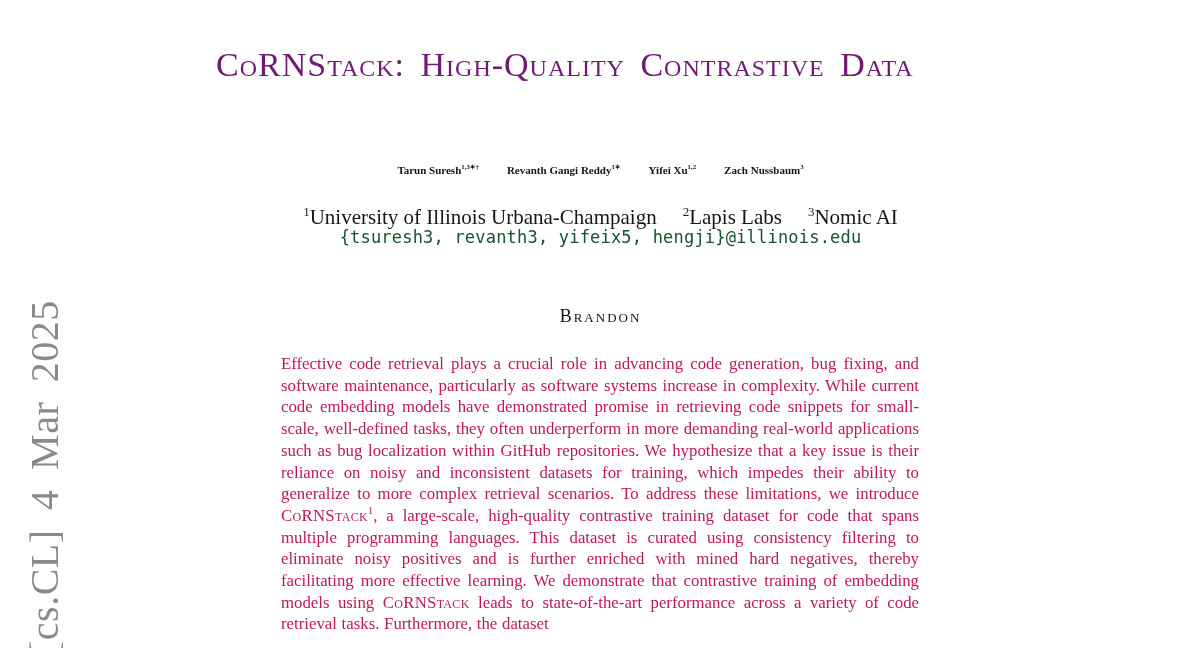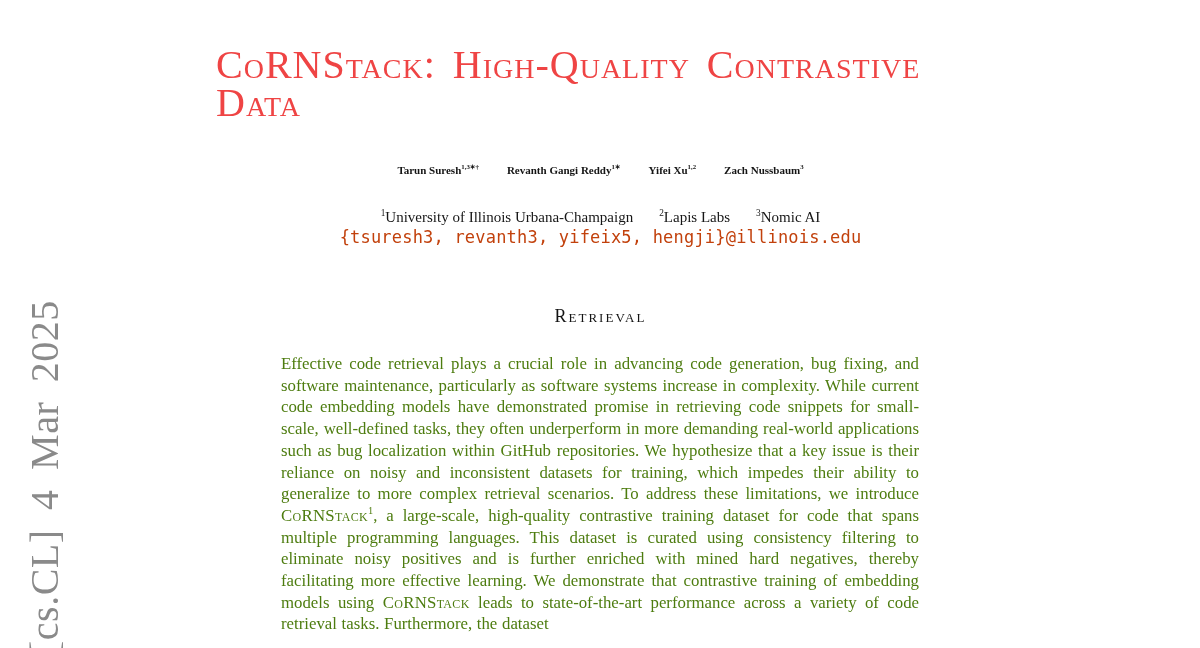--- a/index.html
+++ b/index.html
@@ -24,25 +24,25 @@
     word-spacing:9px;
     color:#8a8a8a;
   }
   
   .title{
     position:absolute;
     left:216px;top:46px;width:790px;
     margin:0;
     font-variant:small-caps;
     font-weight:normal;
-    font-size:40px;
+    font-size:34px;
     line-height:38px;
     letter-spacing:1px;
     word-spacing:6px;
-    color:#ef4444;
+    color:#701a75;
   }
   .title-line{display:block;}
   
   .authors{
     position:absolute;
     left:213px;width:775px;
     text-align:center;
     font-weight:bold;
     font-size:11px;
     line-height:23px;
@@ -53,51 +53,51 @@
   .author{margin:0 14px;white-space:nowrap;}
   sup{
     vertical-align:super;
     font-size:62%;
     line-height:0;
   }
   .affiliations{
     position:absolute;
     left:213px;top:206px;width:775px;
     text-align:center;
-    font-size:15px;
+    font-size:21px;
     line-height:22px;
   }
   .affiliation{margin:0 13px;white-space:nowrap;}
   .email{
     position:absolute;
     left:213px;top:227px;width:775px;
     text-align:center;
     font-family:"DejaVu Sans Mono", monospace;
     font-size:17px;
     letter-spacing:0.2px;
-    color:#c2410c;
+    color:#14532d;
   }
   .abstract-heading{
     position:absolute;
     left:213px;top:306px;width:775px;
     text-align:center;
     font-variant:small-caps;
     font-size:18px;
     letter-spacing:2px;
     color:#141414;
   }
   .abstract-body{
     position:absolute;
     left:281px;top:353px;width:638px;
     margin:0;
     text-align:justify;
     font-size:16.8px;
     line-height:21.7px;
     word-spacing:0.5px;
-    color:#4d7c0f;
+    color:#be185d;
   }
   .sc{font-variant:small-caps;letter-spacing:0.3px;}
 </style>
 </head>
 <body>
 
 <div class="page">
 
   <div class="watermark">[cs.CL] 4 Mar 2025</div>
 
@@ -105,17 +105,17 @@
       <span class="title-line">CoRNStack: High-Quality Contrastive Data</span>
     </h1>
 
   <div class="authors authors-line-1"><span class="author"><span>Tarun Suresh</span><sup>1,3∗†</sup></span><span class="author"><span>Revanth Gangi Reddy</span><sup>1∗</sup></span><span class="author"><span>Yifei Xu</span><sup>1,2</sup></span><span class="author"><span>Zach Nussbaum</span><sup>3</sup></span></div>
 
 
   <div class="affiliations"><span class="affiliation"><sup>1</sup><span>University of Illinois Urbana-Champaign</span></span><span class="affiliation"><sup>2</sup><span>Lapis Labs</span></span><span class="affiliation"><sup>3</sup><span>Nomic AI</span></span></div>
 
   <div class="email">{tsuresh3, revanth3, yifeix5, hengji}@illinois.edu</div>
 
-  <div class="abstract-heading">Retrieval</div>
+  <div class="abstract-heading">Brandon</div>
 
   <p class="abstract-body"><span>Effective code retrieval plays a crucial role in advancing code generation, bug fixing, and software maintenance, particularly as software systems increase in complexity. While current code embedding models have demonstrated promise in retrieving code snippets for small-scale, well-defined tasks, they often underperform in more demanding real-world applications such as bug localization within GitHub repositories. We hypothesize that a key issue is their reliance on noisy and inconsistent datasets for training, which impedes their ability to generalize to more complex retrieval scenarios. To address these limitations, we introduce </span><span class="sc">CoRNStack</span><sup>1</sup><span>, a large-scale, high-quality contrastive training dataset for code that spans multiple programming languages. This dataset is curated using consistency filtering to eliminate noisy positives and is further enriched with mined hard negatives, thereby facilitating more effective learning. We demonstrate that contrastive training of embedding models using </span><span class="sc">CoRNStack</span><span> leads to state-of-the-art performance across a variety of code retrieval tasks. Furthermore, the dataset</span></p>
 
 </div>
 
 </body></html>

